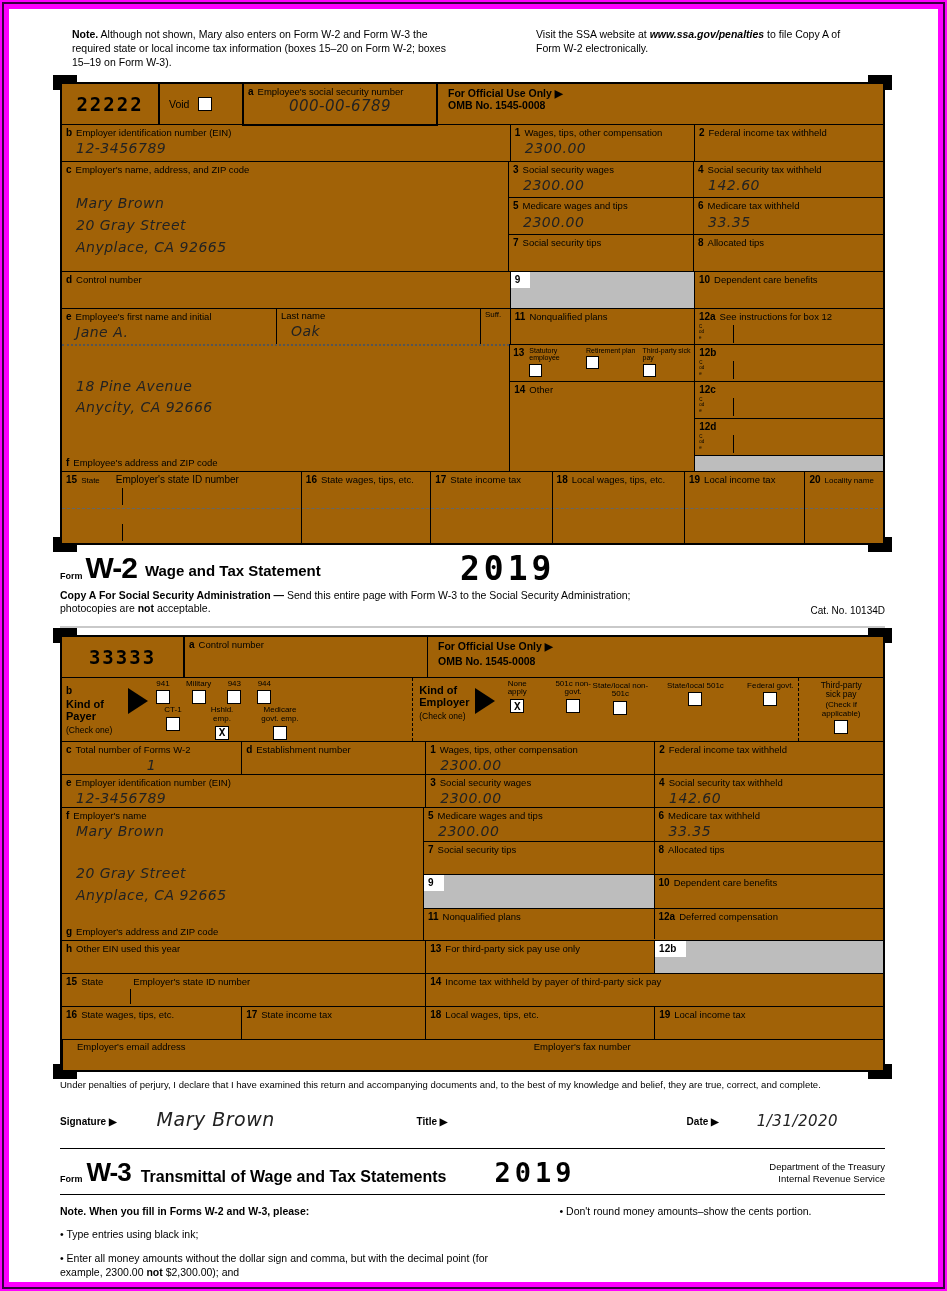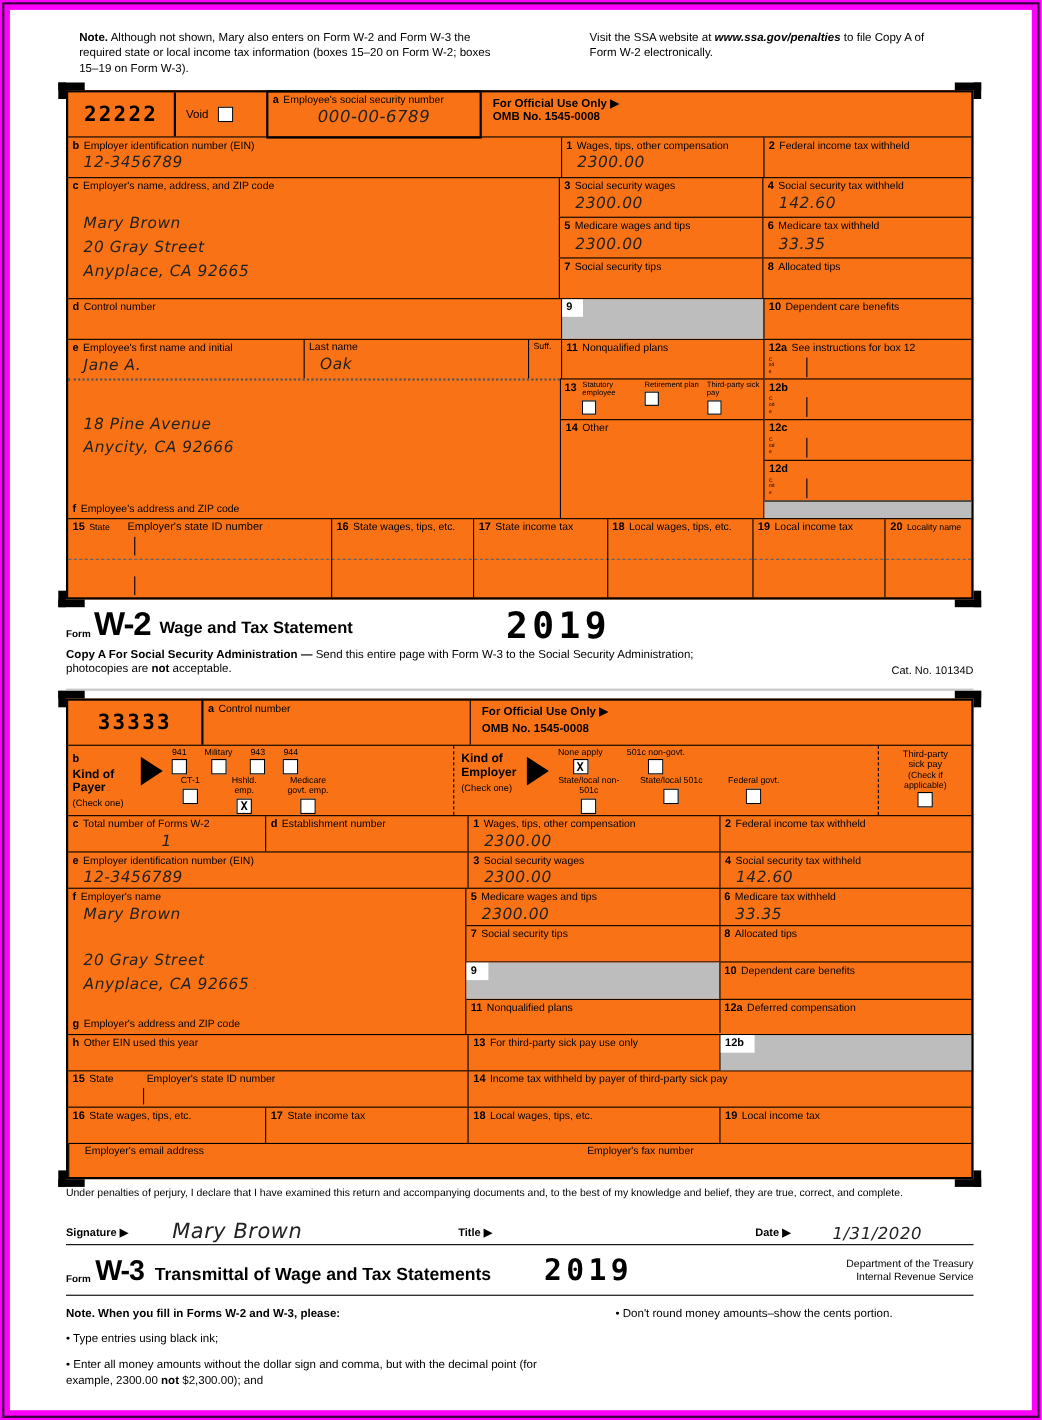--- a/index.html
+++ b/index.html
@@ -7,21 +7,21 @@
 html,body{margin:0;padding:0;}
 body{width:947px;height:1291px;background:var(--frame);position:relative;
      font-family:"Liberation Sans",sans-serif;color:#000;overflow:hidden;}
 .frame-line{position:absolute;inset:2px;border:2px solid var(--frame_line);pointer-events:none;z-index:5;}
 .page{position:absolute;inset:9px;background:#fff;padding:13px 51px 0;overflow:hidden;}
 
 .topnote{display:flex;margin:6px 0 12px 12px;font-size:10.5px;line-height:1.32;}
 .topnote .leftcol{width:392px;}
 .topnote .rightcol{width:318px;margin-left:72px;}
 
-.formbox{position:relative;border:2.5px solid #000;width:825px;background:#f97316;}
+.formbox{position:relative;border:2.5px solid #000;width:825px;background:#a16207;}
 .fx{display:flex;}
 .bl{border-left:1px solid #000;}
 .bt{border-top:1px solid #000;}
 .cell{position:relative;overflow:hidden;}
 .lbl{font-size:9.5px;line-height:1.12;padding:2px 2px 0 4px;display:block;}
 .lbl b{font-size:10px;margin-right:4px;}
 .val{font-family:"DejaVu Sans",sans-serif;font-style:italic;font-size:14px;color:#222;
      padding:2px 0 0 14px;white-space:nowrap;letter-spacing:.5px;}
 .seg{font-family:"DejaVu Sans Mono",monospace;font-weight:bold;letter-spacing:2px;}
 .shade{background:var(--shade);}
@@ -333,21 +333,21 @@
               </div>
           </div>
         </div>
       </div>
       <div class="cell fx dashl" style="width:388px;padding:2px 0 0 6px">
         <div style="width:60px;padding-top:4px">
           <div class="ktitle" style="width:52px">Kind of Employer</div>
           <div class="kcheck">(Check one)</div>
         </div>
         <span class="tri" style="margin:8px 8px 0 0"></span>
-        <div style="display:flex;flex-direction:column;justify-content:space-between;padding-bottom:4px">
+        <div style="display:flex;flex-direction:row;justify-content:space-between;padding-bottom:4px">
           <div class="fx" style="gap:22px">
             <div class="opt">
                 <span class="optl">None apply</span>
                 <span class="cb">X</span>
               </div>
             <div class="opt">
                 <span class="optl">501c non-govt.</span>
                 <span class="cb"></span>
               </div>
           </div>
@@ -499,21 +499,21 @@
         <div class="val"></div>
       </div>
       <div class="cell" style="width:365px">
         <span class="lbl" style="padding-left:14px">Employer's fax number</span>
         <div class="val"></div>
       </div>
     </div>
   </section>
 
   <p class="perjury">Under penalties of perjury, I declare that I have examined this return and accompanying documents and, to the best of my knowledge and belief, they are true, correct, and complete.</p>
-  <div class="fx" style="width:825px;align-items:flex-end;border-bottom:1.5px solid #000;padding-bottom:1px;margin-top:16px">
+  <div class="fx" style="width:825px;align-items:flex-end;border-bottom:1.5px solid #000;padding-bottom:18px;margin-top:16px">
     <span style="font-size:10px;font-weight:bold;padding-bottom:3px">Signature ▶</span>
     <span class="val" style="font-size:19px;padding:0 0 0 40px;width:300px">Mary Brown</span>
     <span style="font-size:10px;font-weight:bold;padding-bottom:3px;width:270px">Title ▶</span>
     <span style="font-size:10px;font-weight:bold;padding-bottom:3px">Date ▶</span>
     <span class="val" style="font-size:15px;padding:0 0 0 38px">1/31/2020</span>
   </div>
 
   <div class="fx" style="width:825px;align-items:flex-end;padding:8px 0 6px;border-bottom:1px solid #000">
     <span style="font-size:9px;font-weight:bold;padding-bottom:4px">Form</span>
     <span style="font-size:26px;font-weight:800;letter-spacing:-1px;margin:0 10px 0 4px">W-3</span>

